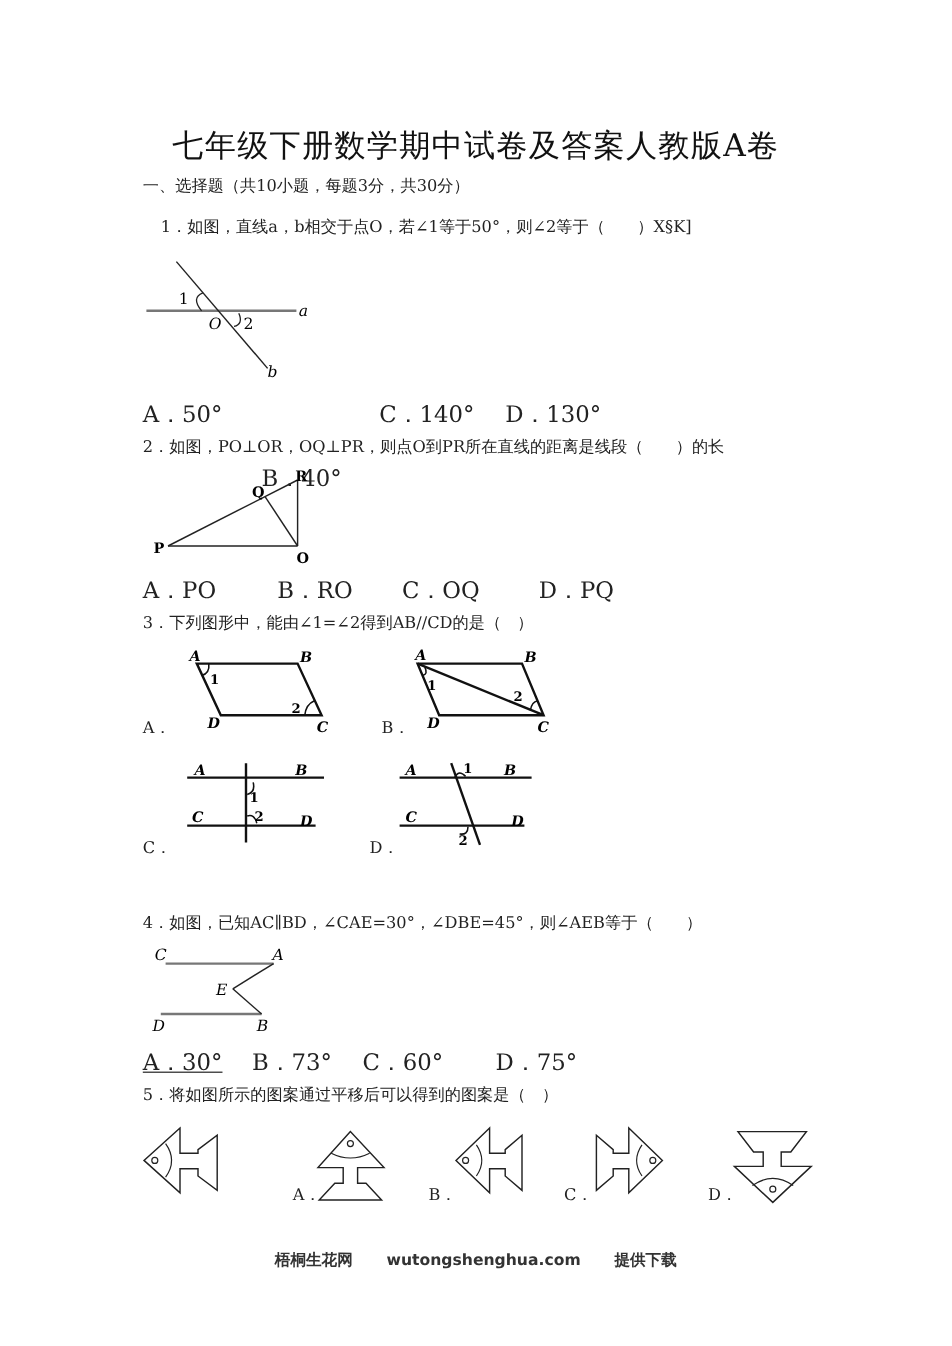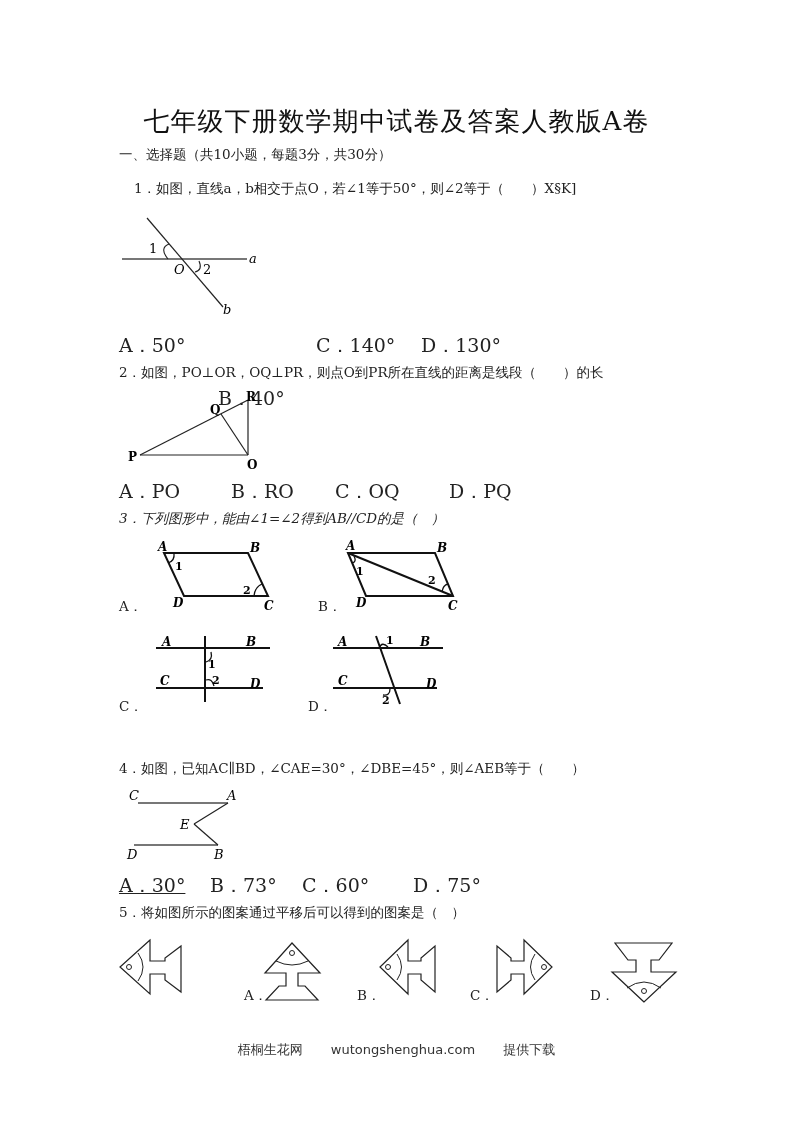--- a/index.html
+++ b/index.html
@@ -5,21 +5,21 @@
   html, body { margin:0; padding:0; background:#ffffff; }
   body { width:793px; height:1122px; position:relative; overflow:hidden;
          font-family:"DejaVu Serif","Liberation Serif",serif; color:#1a1a1a; }
   .abs { position:absolute; }
   .title { left:0; width:793px; top:104px; text-align:center; font-size:26px; letter-spacing:1px; color:#111; }
   .line { font-size:13.5px; white-space:nowrap; color:#222; }
   .opt { font-size:19px; white-space:nowrap; color:#222; }
   .label { font-size:13.5px; color:#222; }
   svg text { font-family:"DejaVu Serif","Liberation Serif",serif; }
   .footer { top:1041px; left:0; width:793px; text-align:center; font-size:13px; color:#333; }
-  .footer span { display:inline-block; margin:0 12px; }
+  .footer span { display:inline-block; margin:0 12px;font-weight:bold; }
   .footer .url { font-family:"DejaVu Sans","Liberation Sans",sans-serif; }
 </style>
 </head>
 <body>
 
 <div class="abs title">七年级下册数学期中试卷及答案人教版A卷</div>
 
 <div class="abs line" style="left:119px;top:146px;">一、选择题（共10小题，每题3分，共30分）</div>
 
 <div class="abs line" style="left:134px;top:180px;text-align:center;">1．如图，直线a，b相交于点O，若∠1等于50°，则∠2等于（　　）X§K]</div>
@@ -48,21 +48,21 @@
   <text x="8" y="73" font-size="12" font-weight="bold">P</text>
   <text x="90" y="26" font-size="12" font-weight="bold">Q</text>
   <text x="126" y="13" font-size="12" font-weight="bold">R</text>
   <text x="127" y="81" font-size="12" font-weight="bold">O</text>
 </svg>
 <div class="abs opt" style="left:119px;top:479px;">A．PO</div>
 <div class="abs opt" style="left:231px;top:479px;">B．RO</div>
 <div class="abs opt" style="left:335px;top:479px;">C．OQ</div>
 <div class="abs opt" style="left:449px;top:479px;">D．PQ</div>
 
-<div class="abs line" style="left:119px;top:510px;font-style:italic;">3．下列图形中，能由∠1=∠2得到AB//CD的是（　）</div>
+<div class="abs line" style="left:119px;top:510px;">3．下列图形中，能由∠1=∠2得到AB//CD的是（　）</div>
 
 <div class="abs label" style="left:119px;top:598px;">A．</div>
 <svg class="abs" style="left:150px;top:537px;" width="135" height="75">
   <polygon points="14,16 98,16 118,59 34,59" fill="none" stroke="#111" stroke-width="2"></polygon>
   <path d="M24 16 Q25 24 18 26" fill="none" stroke="#111" stroke-width="1.3"></path>
   <path d="M104 59 Q105 50 112 47" fill="none" stroke="#111" stroke-width="1.3"></path>
   <text x="8" y="14" font-size="12" font-style="italic" font-weight="bold">A</text>
   <text x="100" y="15" font-size="12" font-style="italic" font-weight="bold">B</text>
   <text x="114" y="73" font-size="12" font-style="italic" font-weight="bold">C</text>
   <text x="23" y="70" font-size="12" font-style="italic" font-weight="bold">D</text>

